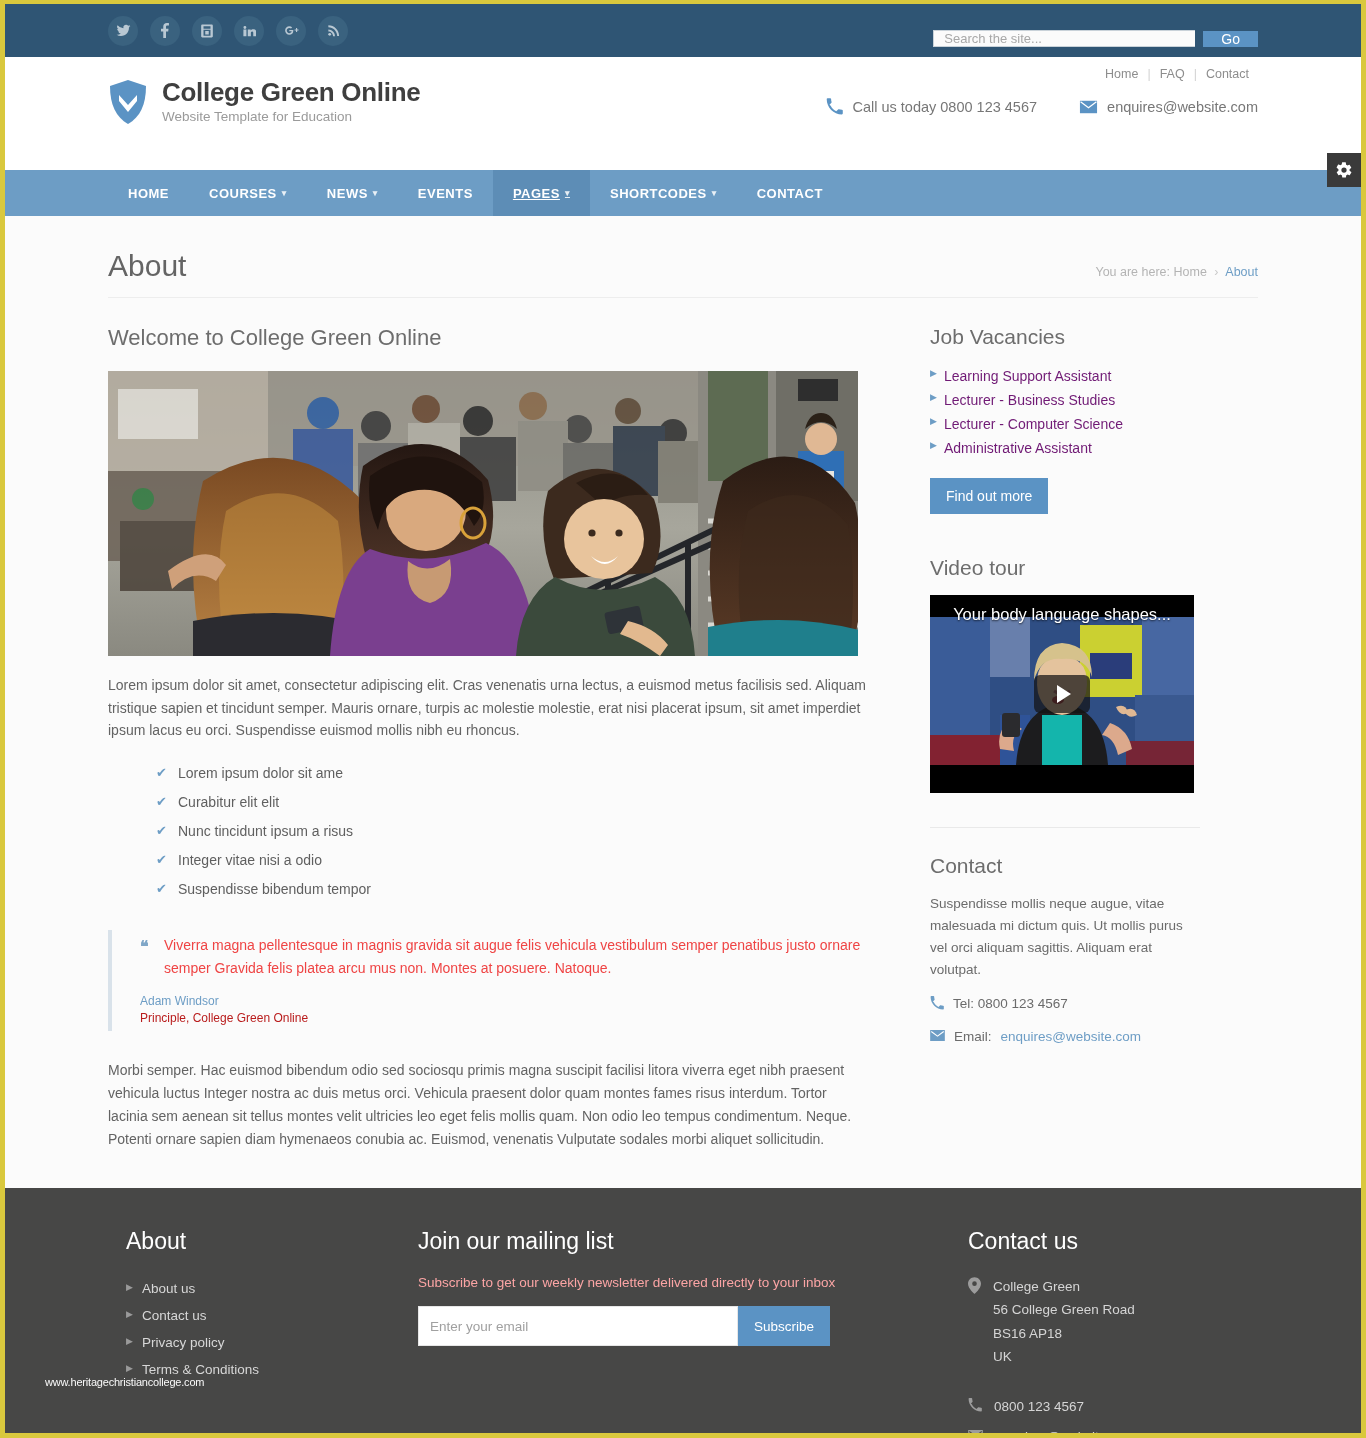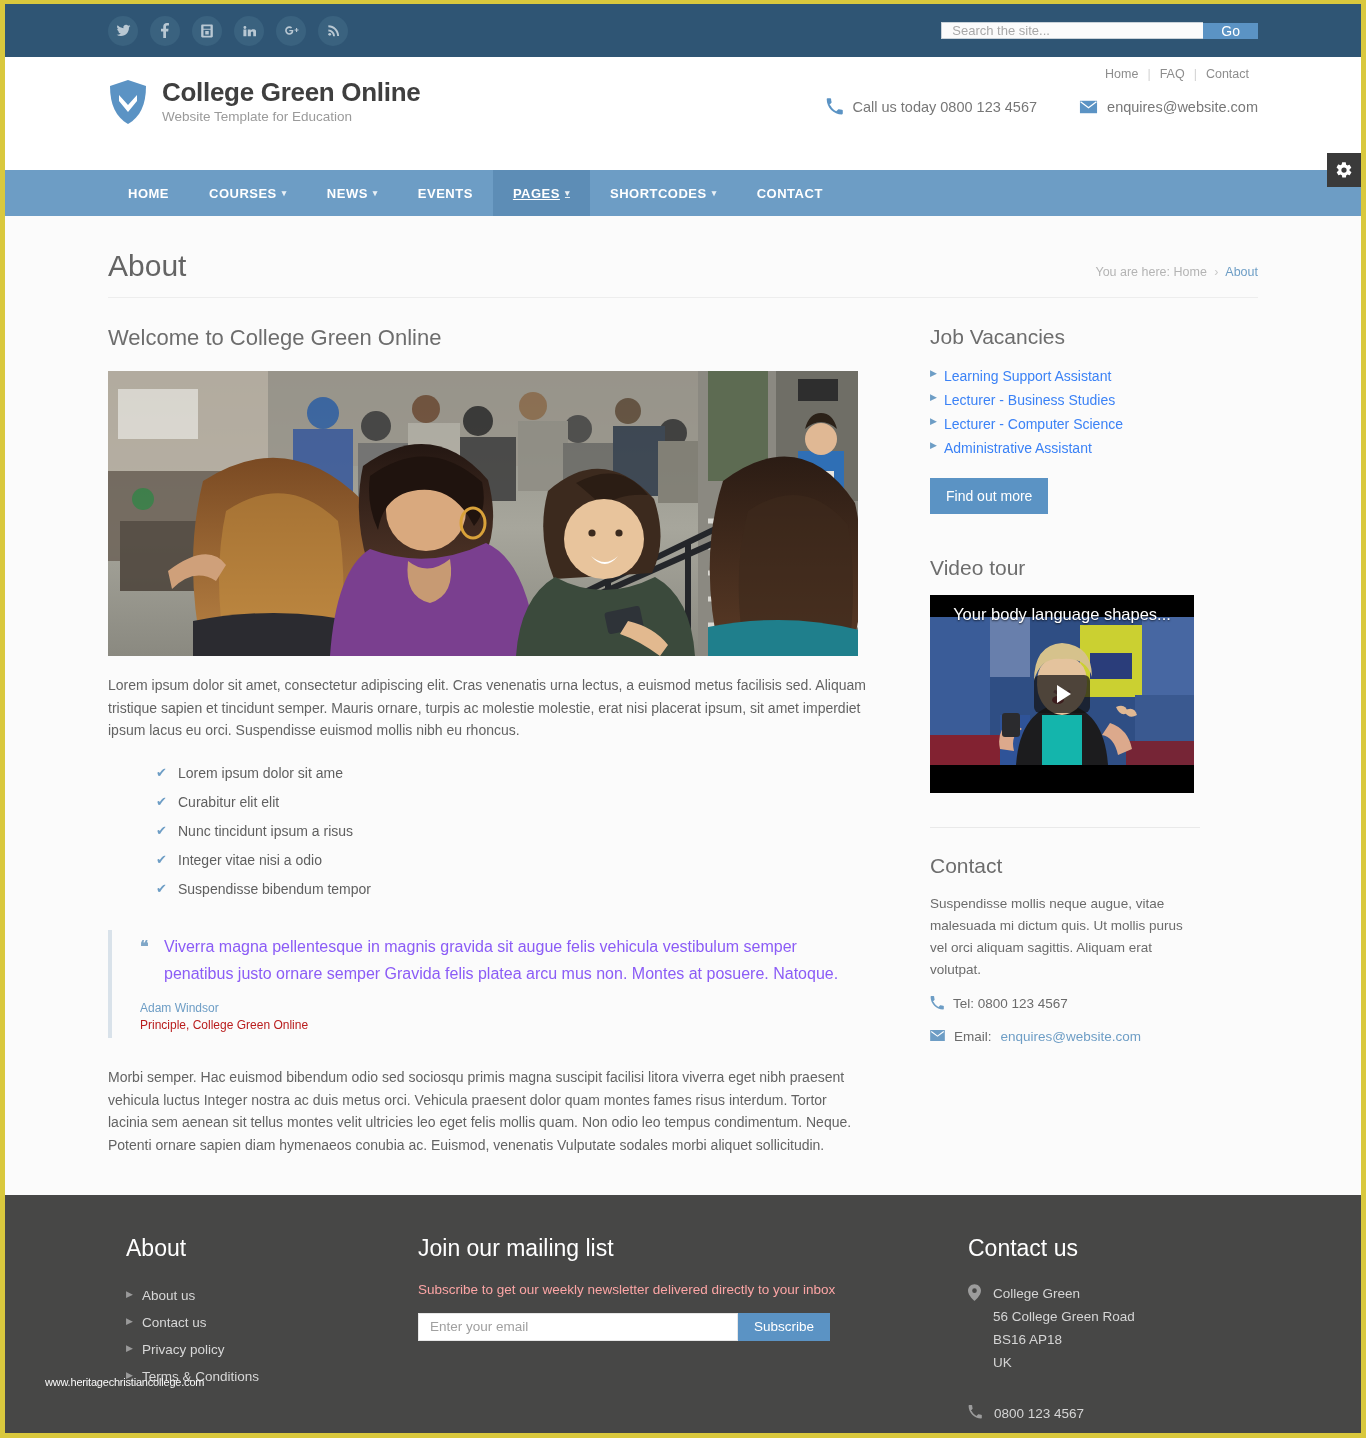--- a/index.html
+++ b/index.html
@@ -34,21 +34,21 @@
   .social-list { display: flex; gap: 12px; align-items: center; }
   .social-circle {
     width: 30px; height: 30px; border-radius: 50%;
     background: #3a627f;
     display: flex; align-items: center; justify-content: center;
     color: #c3cfd8;
     font-size: 14px;
     line-height: 1;
   }
   .social-circle svg { fill: #b9c8d3; }
-  .search-wrap { display: flex; align-items: center; height: 32px; }
+  .search-wrap { display: flex; align-items: flex-end; height: 32px; gap: 8px; }
   .search-input {
     width: 262px;
     border: 1px solid #c9d2d9;
     border-right: none;
     background: #fbfbfb;
     font-size: 13px;
     padding: 0 10px;
     color: #888;
     font-family: "Liberation Sans", sans-serif;
     outline: none;
@@ -142,30 +142,30 @@
     position: absolute; left: 0; top: 4px; color: #6d9dc5; font-size: 13px;
   }
 
   .quote-block {
     margin: 26px 0 0 0;
     border-left: 4px solid #d9e2ea;
     padding: 4px 0 6px 28px;
     position: relative;
   }
   .quote-mark { color: #7fa6c7; font-size: 16px; position: absolute; left: 28px; top: 7px; font-weight: bold; }
-  .quote-text { font-size: 16px; line-height: 1.66; color: #8b5cf6; padding-left: 24px; }
+  .quote-text { font-size: 14px; line-height: 1.66; color: #ef4444; padding-left: 24px; }
   .quote-cite-name { font-size: 12px; color: #6d9dc5; margin-top: 14px; }
   .quote-cite-role { font-size: 12px; color: #b91c1c; margin-top: 3px; }
 
   
   .side-h3 { font-size: 21px; color: #6d6d6d; font-weight: normal; margin-bottom: 15px; }
   .vac-list { list-style: none; }
   .vac-list li { padding: 4px 0 4px 14px; position: relative; font-size: 14px; }
   .vac-list li .arr { position: absolute; left: 0; top: 4px; color: #6d9dc5; font-size: 9px; }
-  .vac-list li a { color: #3b82f6; text-decoration: none; }
+  .vac-list li a { color: #701a75; text-decoration: none; }
   .btn-primary {
     display: inline-block; margin-top: 18px;
     background: #5b93c4; color: #fff; border: none;
     font-size: 14px; padding: 10px 16px; cursor: pointer;
     font-family: "Liberation Sans", sans-serif;
   }
   .side-block { margin-top: 42px; }
   .video-thumb {
     width: 264px; height: 198px; background: #be185d;
     position: relative; overflow: hidden; cursor: pointer;
@@ -196,21 +196,21 @@
   .footer .container { display: flex; }
   .f-about { width: 300px; padding-left: 18px; }
   .f-mail { width: 560px; padding-left: 10px; }
   .f-contact { width: 280px; }
   .f-h3 { font-size: 23px; color: #fff; font-weight: normal; margin-bottom: 20px; }
   .f-links { list-style: none; }
   .f-links li { padding: 6px 0 6px 16px; position: relative; font-size: 13.5px; }
   .f-links li .arr { position: absolute; left: 0; top: 7px; color: #9a9a9a; font-size: 9px; }
   .f-links li a { color: #d7d7d7; text-decoration: none; }
   .f-sub-text { font-size: 13.5px; color: #fca5a5; margin-bottom: 16px; }
-  .sub-form { display: flex; height: 28px; }
+  .sub-form { display: flex; height: 40px; }
   .sub-input {
     width: 320px; border: 1px solid #e6e6e6; background: #fff;
     font-size: 13.5px; padding: 0 11px; color: #8e8e8e; outline: none;
     font-family: "Liberation Sans", sans-serif;
   }
   .sub-input::placeholder { color: #a0a0a0; }
   .sub-btn {
     background: #5b93c4; border: none; color: #fff; font-size: 13.5px;
     padding: 0 16px; cursor: pointer; font-family: "Liberation Sans", sans-serif;
   }

